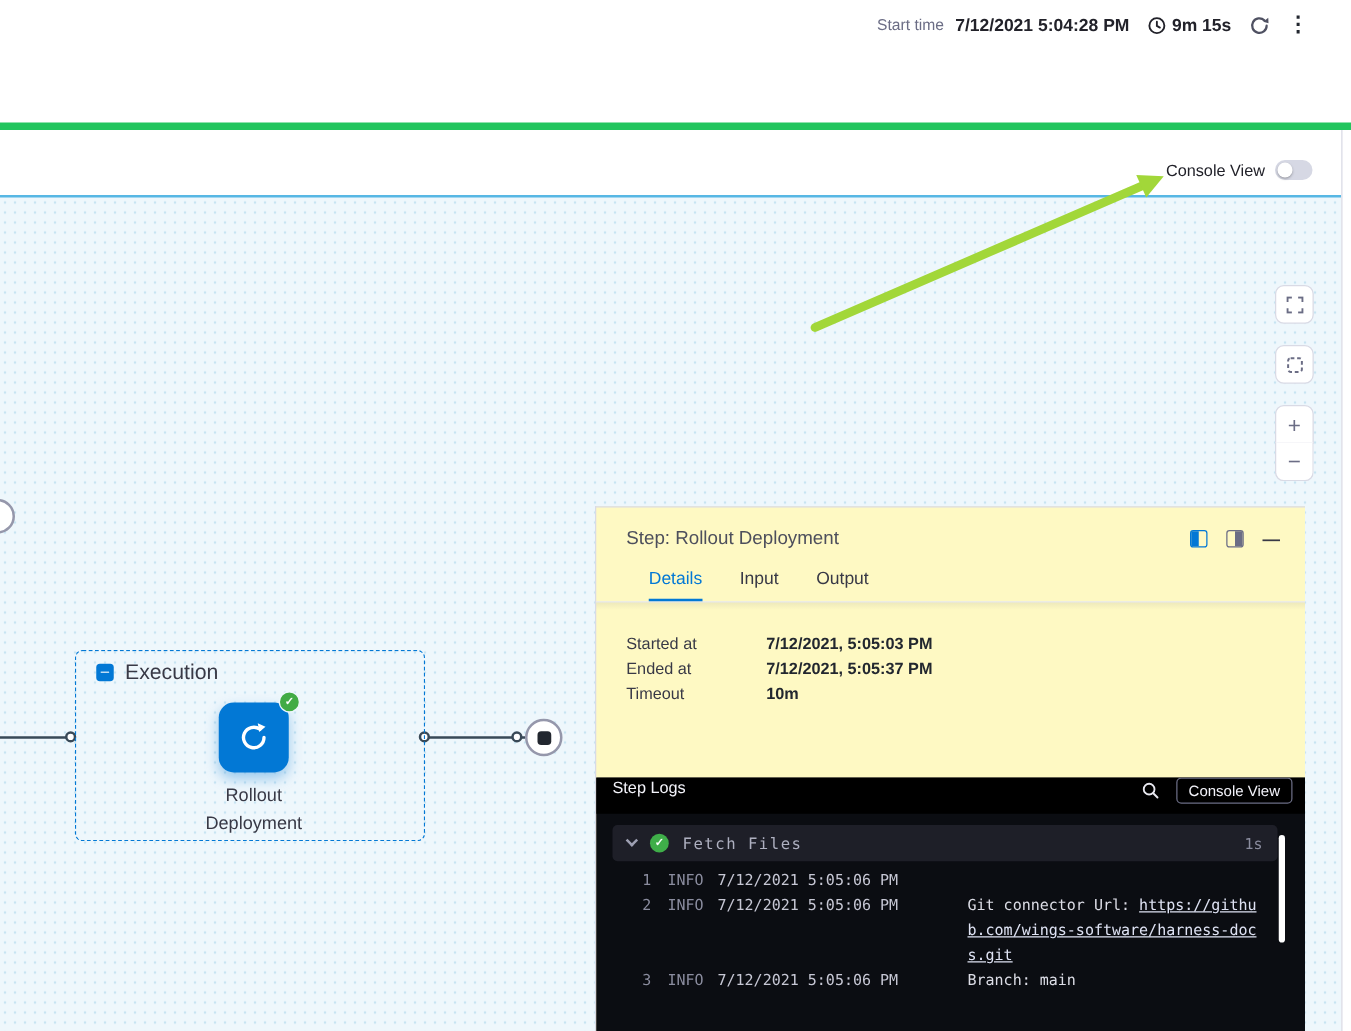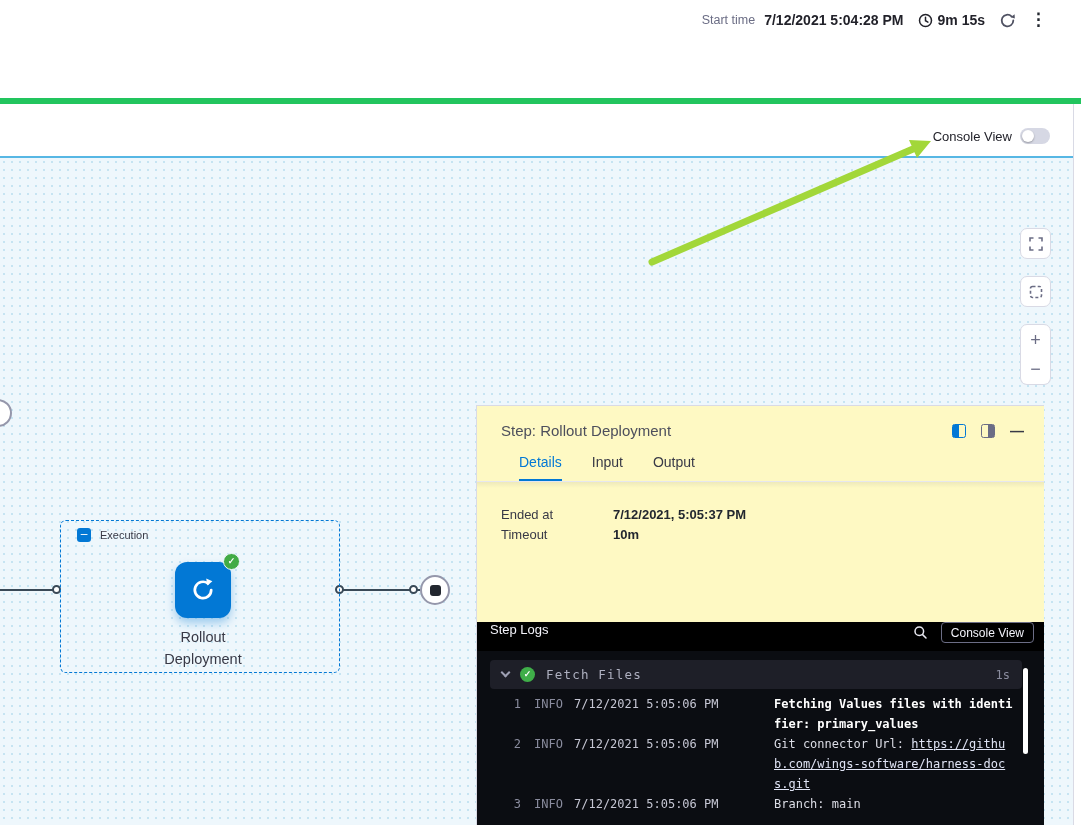--- a/index.html
+++ b/index.html
@@ -38,21 +38,21 @@
   
   .edge-line { position:absolute; height:2px; background:#394957; }
   .edge1 { left:0; top:431px; width:60px; }
   .edge2 { left:340px; top:431px; width:80px; }
   .port { position:absolute; width:9px; height:9px; border:2px solid #394957; background:#fff; border-radius:50%; }
   .edge-node-partial { position:absolute; left:-16px; top:241px; width:28px; height:28px; background:#fff; border:2px solid #9597ab; border-radius:50%; }
 
   .exec-group { position:absolute; left:60px; top:362px; width:280px; height:153px; border:1px dashed #0278d5; border-radius:6px; }
   .group-label { position:absolute; left:16px; top:7px; display:flex; align-items:center; gap:9px; cursor:pointer; }
   .collapse-chip { width:14px; height:14px; background:#0278d5; border-radius:3px; color:#fff; font-size:12px; line-height:12px; text-align:center; }
-  .group-name { font-size:11px; color:#383946; }
+  .group-name { font-size:17px; color:#383946; }
 
   .step-node { position:absolute; left:175px; top:404px; width:56px; height:56px; border-radius:12px; background:#0278d5; box-shadow:0 5px 10px rgba(2,120,213,.35); display:flex; align-items:center; justify-content:center; cursor:pointer; }
   .node-badge { position:absolute; left:223px; top:395px; width:17px; height:17px; background:#42ab45; border:1.5px solid #eef7fc; border-radius:50%; color:#fff; font-size:9px; line-height:14px; text-align:center; font-weight:bold; }
   .node-label { position:absolute; left:123px; top:468px; width:160px; text-align:center; font-size:14.5px; color:#383946; line-height:22px; }
 
   .stop-node { position:absolute; left:420px; top:417px; width:30px; height:30px; background:#fff; border:2px solid #9597ab; border-radius:50%; display:flex; align-items:center; justify-content:center; cursor:pointer; }
   .stop-square { width:11px; height:11px; background:#22272f; border-radius:3px; }
 
   
   .arrow-overlay { position:absolute; left:0; top:0; z-index:5; pointer-events:none; }
@@ -208,20 +208,24 @@
     <div class="tabs">
       <span class="tab active">Details</span>
       <span class="tab">Input</span>
       <span class="tab">Output</span>
     </div>
     <div class="tabs-divider"></div>
     <div class="tabs-shadow"></div>
 
     <div class="details">
       <div class="detail-row">
+        <span class="detail-label">Started at</span>
+        <span class="detail-value">7/12/2021, 5:05:03 PM</span>
+      </div>
+      <div class="detail-row">
         <span class="detail-label">Ended at</span>
         <span class="detail-value">7/12/2021, 5:05:37 PM</span>
       </div>
       <div class="detail-row">
         <span class="detail-label">Timeout</span>
         <span class="detail-value">10m</span>
       </div>
     </div>
 
     <div class="logs">
@@ -241,21 +245,20 @@
         <span class="check-circle">✓</span>
         <span class="section-title">Fetch Files</span>
         <span class="section-duration">1s</span>
       </div>
 
       <div class="log-rows">
         <div class="log-row">
           <span class="lr-num">1</span>
           <span class="lr-level">INFO</span>
           <span class="lr-time">7/12/2021 5:05:06 PM</span>
-          <span class="lr-msg bold">Fetching Values files with identifier: primary_values</span>
         </div>
         <div class="log-row">
           <span class="lr-num">2</span>
           <span class="lr-level">INFO</span>
           <span class="lr-time">7/12/2021 5:05:06 PM</span>
           <span class="lr-msg"><span>Git connector Url: </span><span class="lr-link">https://github.com/wings-software/harness-docs.git</span></span>
         </div>
         <div class="log-row">
           <span class="lr-num">3</span>
           <span class="lr-level">INFO</span>

